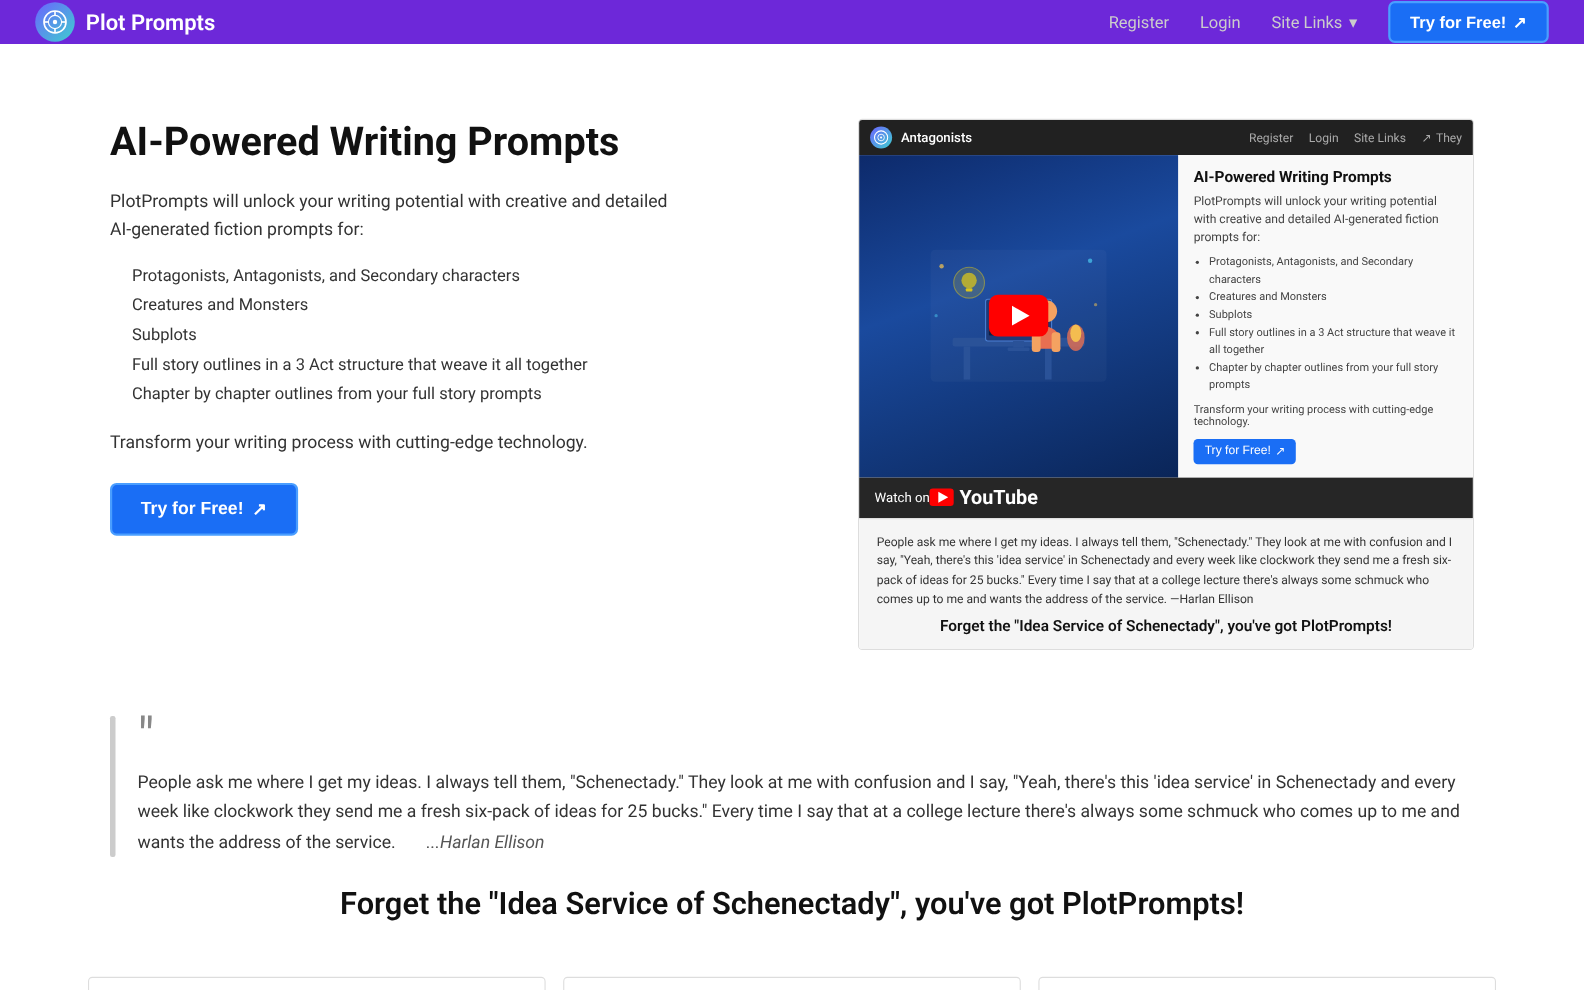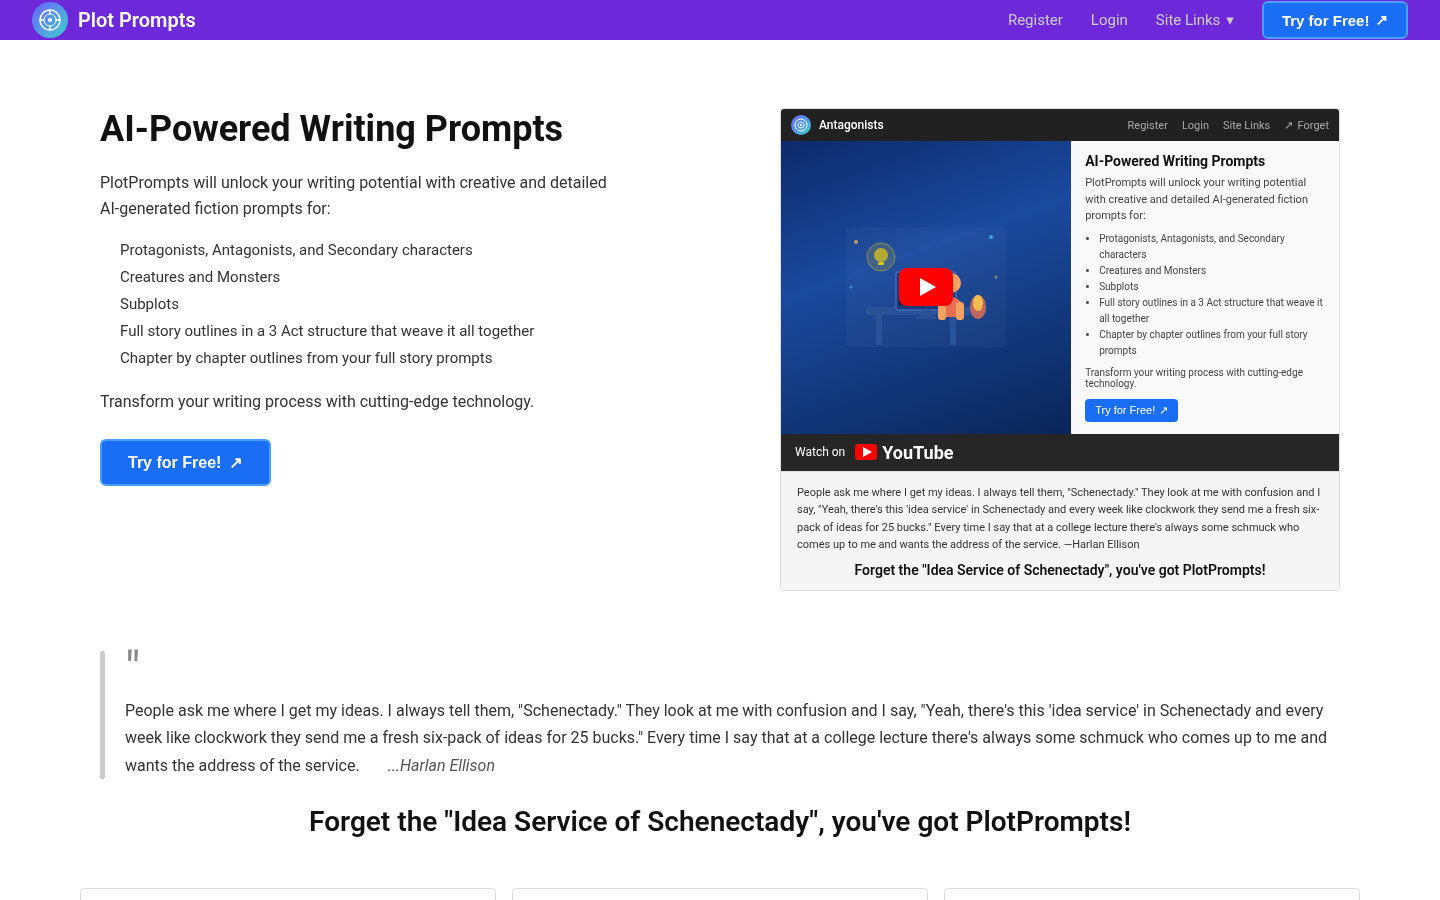--- a/index.html
+++ b/index.html
@@ -195,21 +195,21 @@
               <circle cx="7" cy="7" r="1" fill="#fff"></circle>
             </svg>
         </div>
         <span style="color:#fff;font-size:12px;font-weight:500;">Antagonists</span>
         <div style="margin-left:auto;display:flex;gap:14px;align-items:center;">
           <span style="color:#aaa;font-size:11px;">Register</span>
           <span style="color:#aaa;font-size:11px;">Login</span>
           <span style="color:#aaa;font-size:11px;">Site Links</span>
           <div style="display:flex;align-items:center;gap:4px;color:#aaa;font-size:11px;">
             <span>↗</span>
-            <span>Forget</span>
+            <span>They</span>
           </div>
         </div>
       </div>
 
       <div style="display:flex; background:#fff;">
 
         <div style="flex:0 0 52%;position:relative;background:linear-gradient(160deg,#0d2a6b 0%,#1a4a9e 40%,#0a2558 100%);min-height:200px;">
 
           <div style="position:absolute;inset:0;display:flex;align-items:center;justify-content:center;padding:10px;">
             <svg width="180" height="140" viewBox="0 0 180 140">
@@ -264,21 +264,21 @@
             <li style="font-size:10px;color:#444;line-height:1.6;">Chapter by chapter outlines from your full story prompts</li>
           </ul>
           <div style="font-size:10px;color:#444;margin-bottom:10px;">Transform your writing process with cutting-edge technology.</div>
           <button style="background:#1a6ef5;color:#fff;border:none;border-radius:4px;padding:5px 10px;font-size:11px;cursor:pointer;display:flex;align-items:center;gap:4px;">
             <span>Try for Free!</span>
             <span>↗</span>
           </button>
         </div>
       </div>
 
-      <div style="background:rgba(0,0,0,0.85);padding:8px 14px;display:flex;align-items:center;gap:10px;">
+      <div style="background:rgba(0,0,0,0.85);padding:8px 14px;display:flex;align-items:center;">
         <span style="color:#fff;font-size:12px;">Watch on</span>
         <div style="display:flex;align-items:center;gap:5px;">
           <div style="width:22px;height:16px;background:#ff0000;border-radius:3px;display:flex;align-items:center;justify-content:center;">
             <div style="width:0;height:0;border-style:solid;border-width:5px 0 5px 9px;border-color:transparent transparent transparent #fff;margin-left:2px;"></div>
           </div>
           <span style="color:#fff;font-size:18px;font-weight:700;">YouTube</span>
         </div>
       </div>
 
       <div style="background:#f5f5f5;border-top:1px solid #ddd;padding:12px 16px;">

